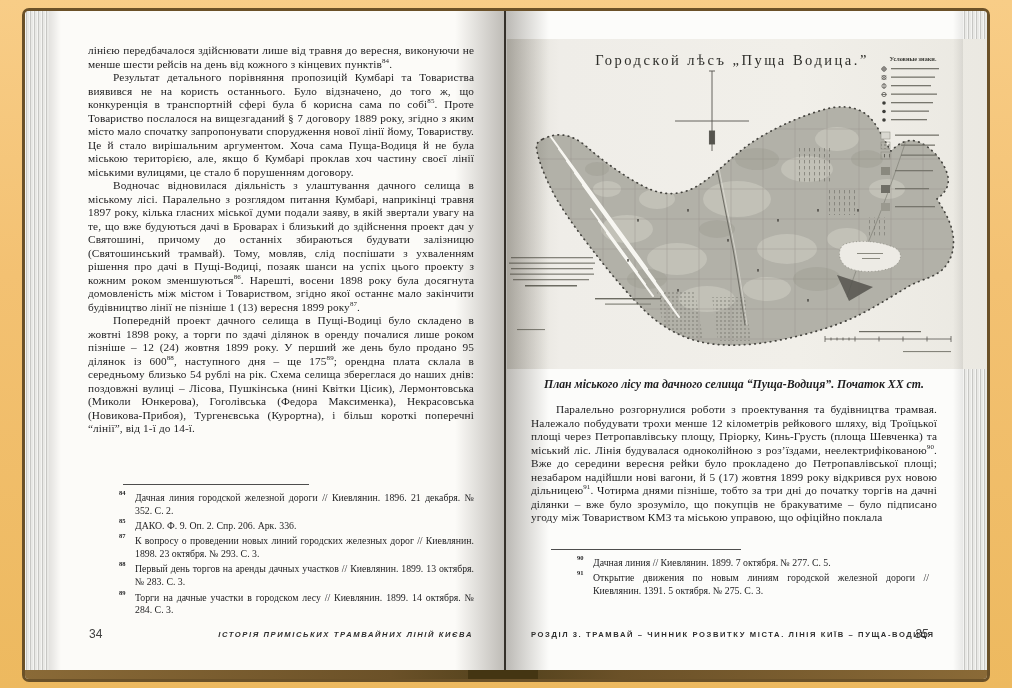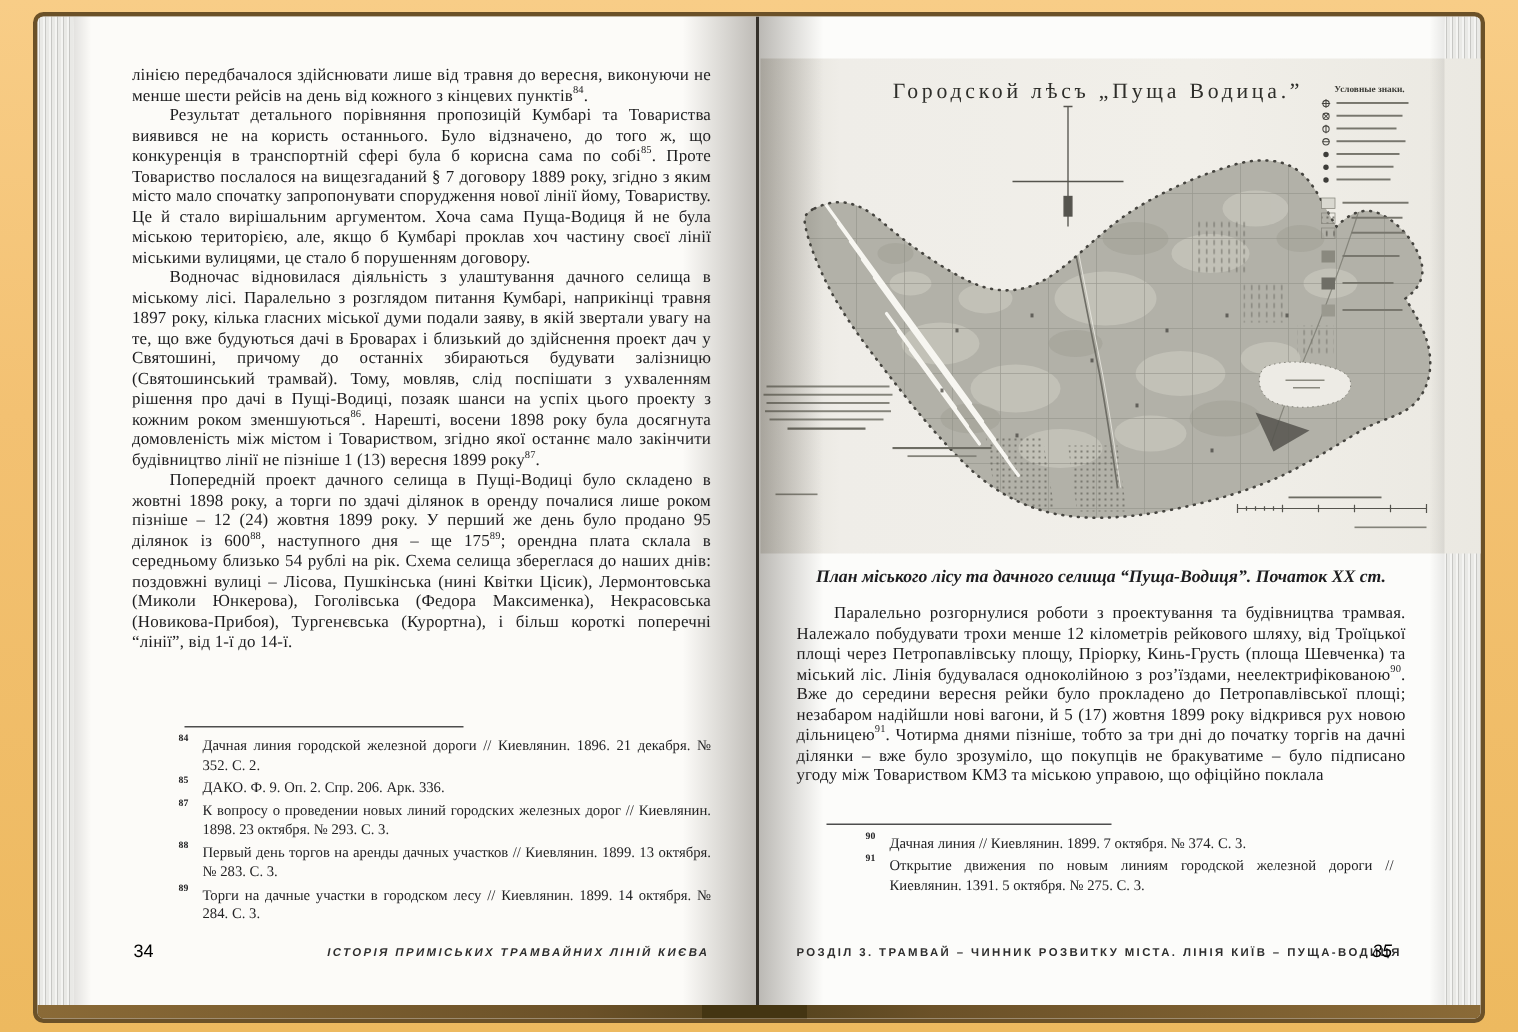--- a/index.html
+++ b/index.html
@@ -41,21 +41,21 @@
   .fn-sep{position:absolute;height:1px;background:#4d4d4d;}
   .fn-sep-left{left:74px;top:473px;width:186px;}
   .fn-sep-right{left:46px;top:538px;width:190px;z-index:2;}
   .footnotes{position:absolute;font-size:9.8px;line-height:12.8px;color:#232325;text-align:justify;}
   .footnotes-left{left:68px;width:357px;top:481px;}
   .footnotes-right{left:70px;width:354px;top:546px;z-index:2;}
   .fn{position:relative;padding-left:18px;margin-bottom:2.5px;}
   .fn sup{position:absolute;left:2px;top:1px;font-size:6.5px;font-weight:bold;}
 
   .pagenum{position:absolute;top:616px;font-family:"Liberation Sans",sans-serif;
-           font-size:12px;color:#000000;z-index:2;}
+           font-size:12px;color:#404040;z-index:2;}
   .pagenum-left{left:40px;}
   .pagenum-right{right:35px;font-style:italic;}
   .runhead{position:absolute;top:619px;font-family:"Liberation Sans",sans-serif;
            font-size:7.6px;font-weight:bold;letter-spacing:1.6px;color:#2e2e2e;
            white-space:nowrap;z-index:2;}
   .runhead-left{right:32px;font-style:italic;}
   .runhead-right{left:26px;}
 
   
   .map-wrap{position:absolute;left:2px;top:28px;width:528px;height:330px;
@@ -270,21 +270,21 @@
           </g>
         </svg>
       </div>
 
       <div class="map-caption">План міського лісу та дачного селища “Пуща-Водиця”. Початок ХХ ст.</div>
       <div class="body-col body-col-right">
           <div class="para">Паралельно розгорнулися роботи з проектування та будівництва трамвая. Належало побудувати трохи менше 12 кілометрів рейкового шляху, від Троїцької площі через Петропавлівську площу, Пріорку, Кинь-Грусть (площа Шевченка) та міський ліс. Лінія будувалася одноколійною з роз’їздами, неелектрифікованою<sup>90</sup>. Вже до середини вересня рейки було прокладено до Петропавлівської площі; незабаром надійшли нові вагони, й 5 (17) жовтня 1899 року відкрився рух новою дільницею<sup>91</sup>. Чотирма днями пізніше, тобто за три дні до початку торгів на дачні ділянки – вже було зрозуміло, що покупців не бракуватиме – було підписано угоду між Товариством КМЗ та міською управою, що офіційно поклала</div>
         </div>
       <div class="fn-sep fn-sep-right"></div>
       <div class="footnotes footnotes-right">
-          <div class="fn"><sup>90</sup><span>Дачная линия // Киевлянин. 1899. 7 октября. № 374. С. 3.</span></div>
+          <div class="fn"><sup>90</sup><span>Дачная линия // Киевлянин. 1899. 7 октября. № 277. С. 5.</span></div>
           <div class="fn"><sup>91</sup><span>Открытие движения по новым линиям городской железной дороги // Киевлянин. 1391. 5 октября. № 275. С. 3.</span></div>
         </div>
       <div class="runhead runhead-right">РОЗДІЛ 3. ТРАМВАЙ – ЧИННИК РОЗВИТКУ МІСТА. ЛІНІЯ КИЇВ – ПУЩА-ВОДИЦЯ</div>
       <div class="pagenum pagenum-right">35</div>
     </div>
 
     <div class="spine-line"></div>
     <div class="cover-bottom">
       <div class="cover-tab"></div>
     </div>

